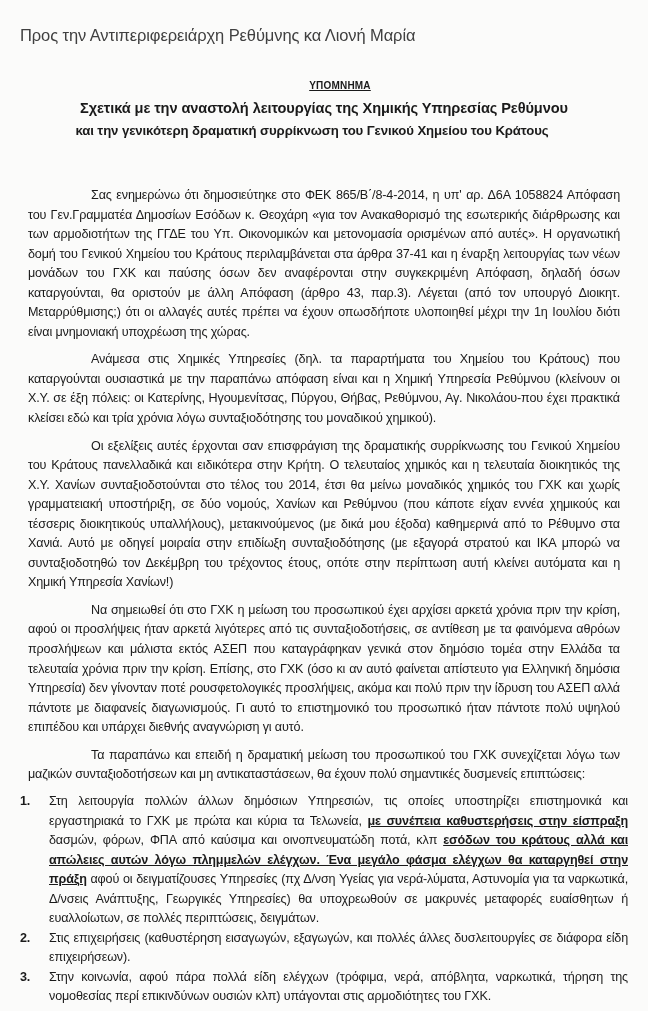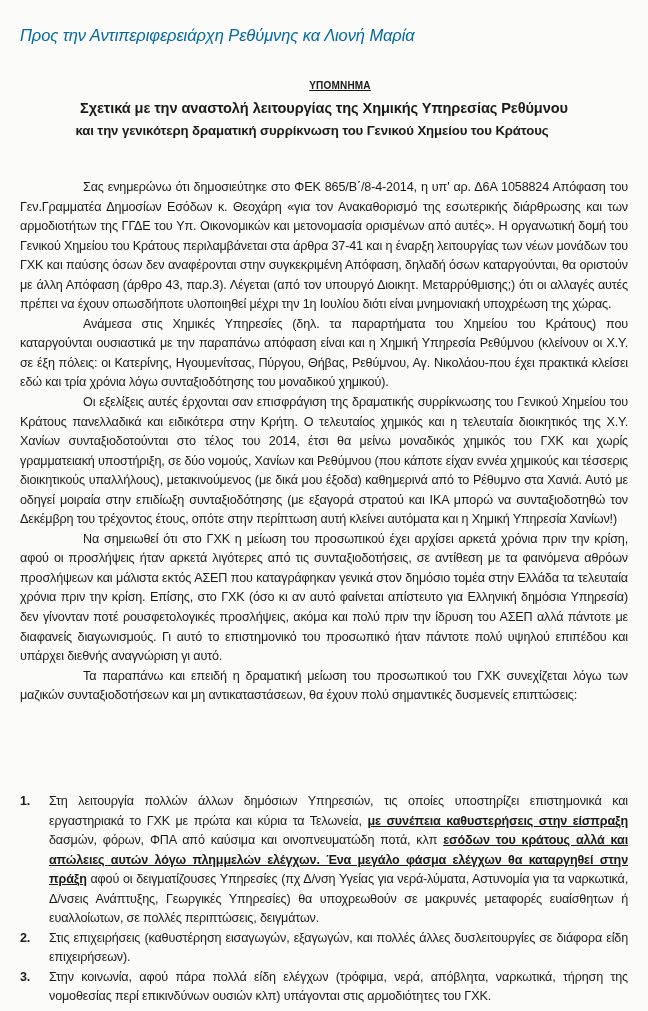--- a/index.html
+++ b/index.html
@@ -6,21 +6,21 @@
   body {
     width: 648px; height: 1011px; overflow: hidden;
     background: #fbfbfa;
     font-family: "Liberation Sans", sans-serif;
     color: #1a1a1a;
     position: relative;
   }
   .page { position: absolute; left: 0; top: 0; width: 648px; height: 1011px; }
   .recipient {
     position: absolute; left: 20px; top: 26px;
-    font-size: 16.5px; color: #0369a1; letter-spacing: -0.1px; font-style: italic;
+    font-size: 16.5px; color: #404040; letter-spacing: -0.1px;
   }
   .title {
     position: absolute; left: 0; width: 648px; top: 80px;
     text-align: center; font-weight: bold; font-size: 10px;
     text-decoration: underline; letter-spacing: 0.2px; padding-left: 16px;
   }
   .subtitle1 {
     position: absolute; left: 0; width: 648px; top: 100px;
     text-align: center; font-weight: bold; font-size: 14.6px;
     letter-spacing: -0.1px;
@@ -28,21 +28,21 @@
   .subtitle2 {
     position: absolute; left: 0; width: 624px; top: 121px;
     text-align: center; font-weight: bold; font-size: 13.2px;
     line-height: 19.5px; letter-spacing: -0.1px;
   }
   .body {
     position: absolute; left: 20px; top: 178px; width: 608px;
     font-size: 12.6px; line-height: 19.55px;
     text-align: justify; letter-spacing: -0.15px;
   }
-  .body p { margin: 0; text-indent: 63px; }
+  .body p { margin: 8px; text-indent: 63px; }
   .list {
     position: absolute; left: 20px; top: 792px; width: 608px;
     font-size: 12.6px; line-height: 19.5px; letter-spacing: -0.15px;
   }
   .item { position: relative; padding-left: 29px; text-align: justify; }
   .num { position: absolute; left: 0; top: 0; font-weight: bold; }
   .bu { font-weight: bold; text-decoration: underline; }
 </style>
 </head>
 <body>

